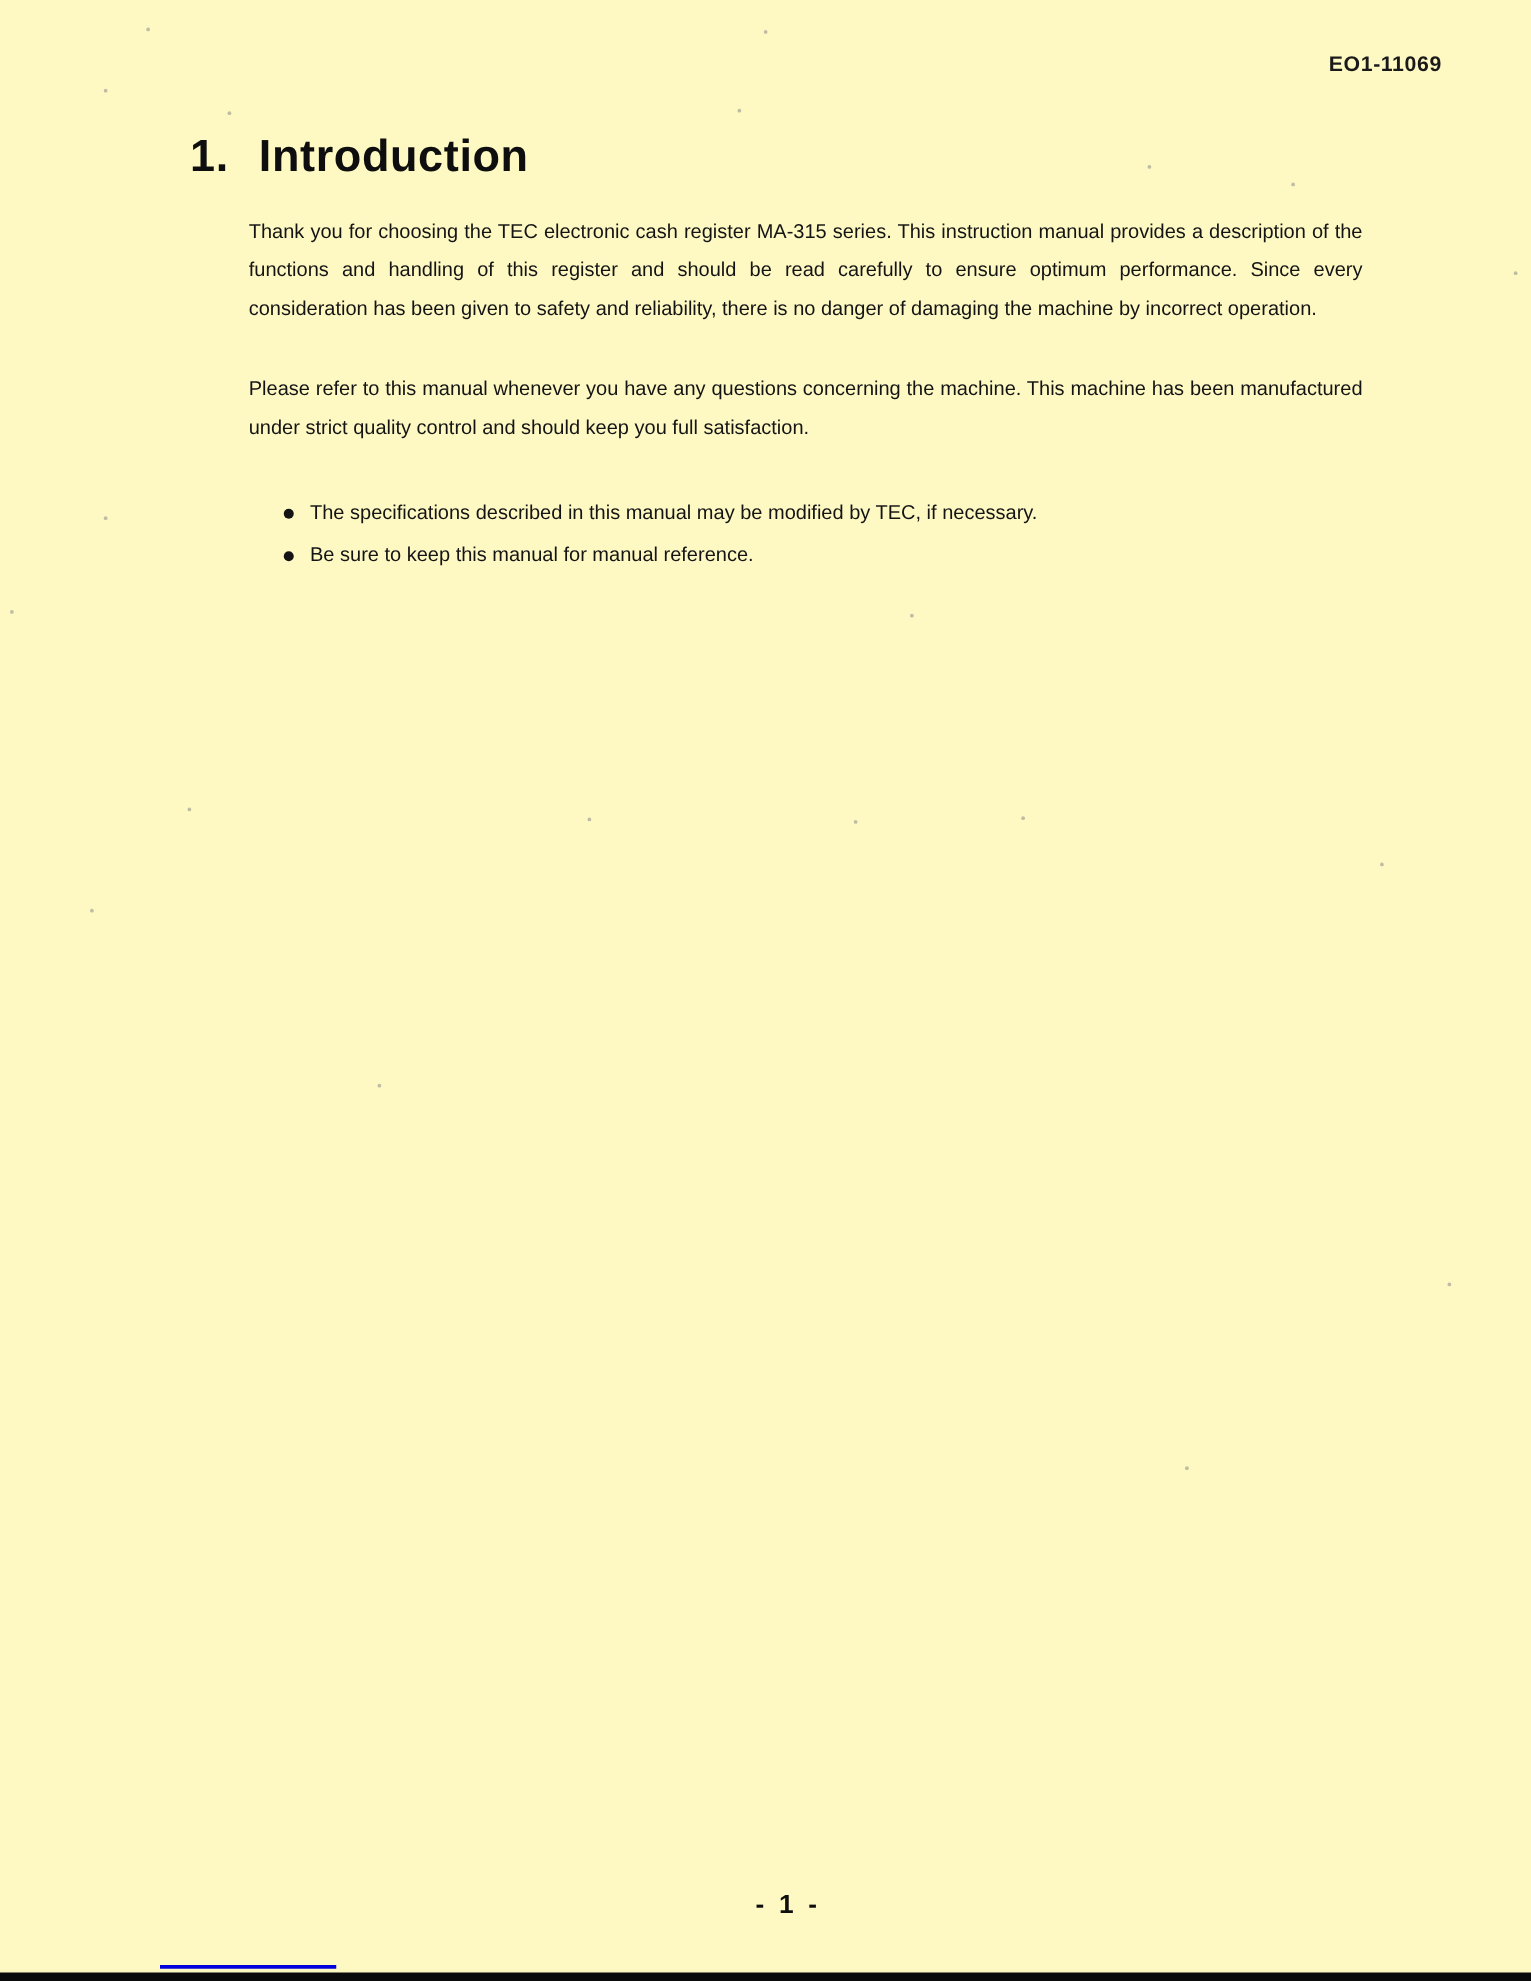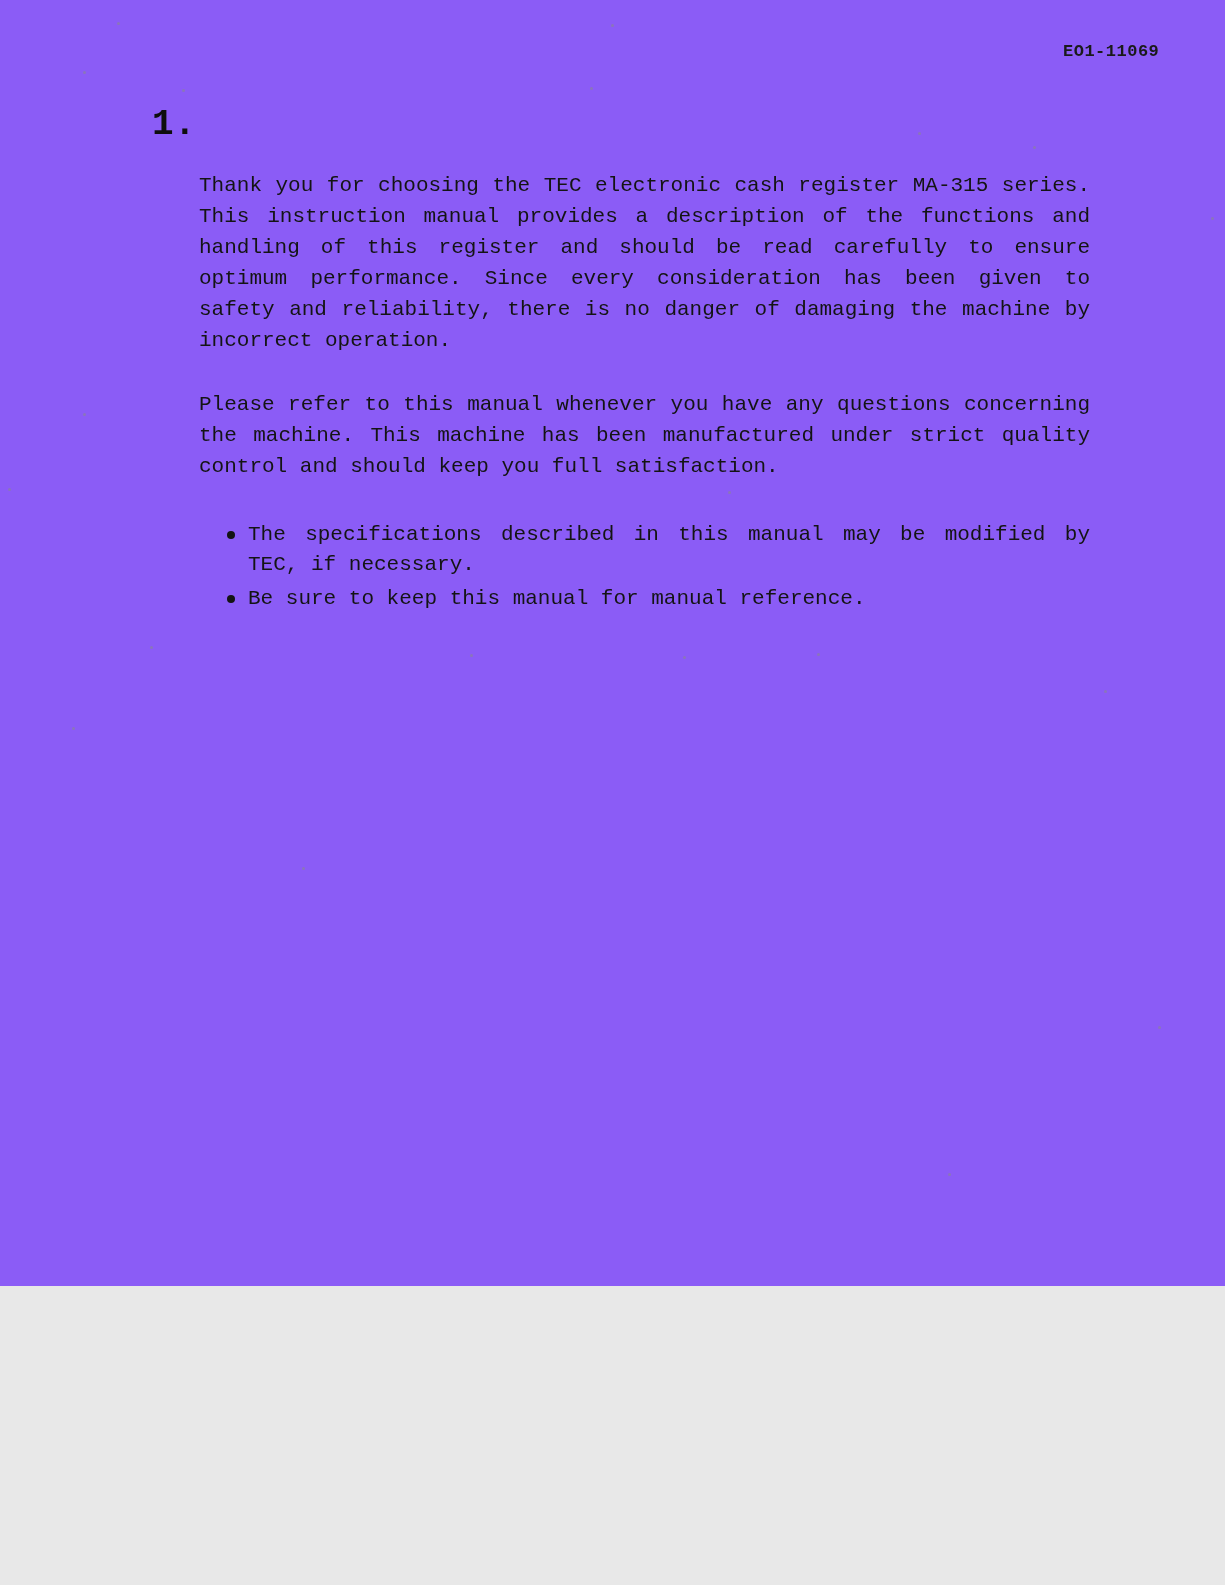--- a/index.html
+++ b/index.html
@@ -1,22 +1,22 @@
 <!DOCTYPE html>
 <html><head>
 <meta charset="utf-8">
 <style>
   html, body { margin: 0; padding: 0; background: #e8e8e8; }
   .page {
     position: relative;
     width: 1225px;
-    height: 1286px;
+    height: 1585px;
     margin: 0 auto;
-    background: #8b5cf6;
-    font-family: Liberation Mono, monospace;
+    background: #fef9c3;
+    font-family: Liberation Sans, sans-serif;
     color: #121212;
     overflow: hidden;
   }
 
   .doc-code {
     position: absolute;
     top: 42px;
     left: 1063px;
     width: 120px;
     font-size: 17px;
@@ -36,21 +36,21 @@
     letter-spacing: 0.5px;
     color: #0e0e0e;
   }
   .title .num { margin-right: 24px; }
 
   .content {
     position: absolute;
     top: 170px;
     left: 199px;
     width: 891px;
-    font-size: 21px;
+    font-size: 16px;
     line-height: 31px;
     text-align: justify;
     color: #141414;
   }
   .content p { margin: 0 0 33px 0; }
 
   ul.bullets {
     list-style: none;
     margin: 38px 0 16px 0;
     padding: 0;
@@ -113,20 +113,21 @@
 </style>
 </head>
 <body>
 
 <div class="page">
 
   <div class="doc-code">EO1-11069</div>
 
   <h1 class="title" style="margin:0">
     <span class="num">1.</span>
+    <span>Introduction</span>
   </h1>
 
   <div class="content">
     <p>Thank you for choosing the TEC electronic cash register MA-315 series.  This instruction manual provides a description of the functions and handling of this register and should be read carefully to ensure optimum performance.  Since every consideration has been given to safety and reliability, there is no danger of damaging the machine by incorrect operation.</p>
     <p>Please refer to this manual whenever you have any questions concerning the machine.  This machine has been manufactured under strict quality control and should keep you full satisfaction.</p>
 
     <ul class="bullets">
       <li>
         <span class="bullet-dot"></span>
         <span>The specifications described in this manual may be modified by TEC, if necessary.</span>

